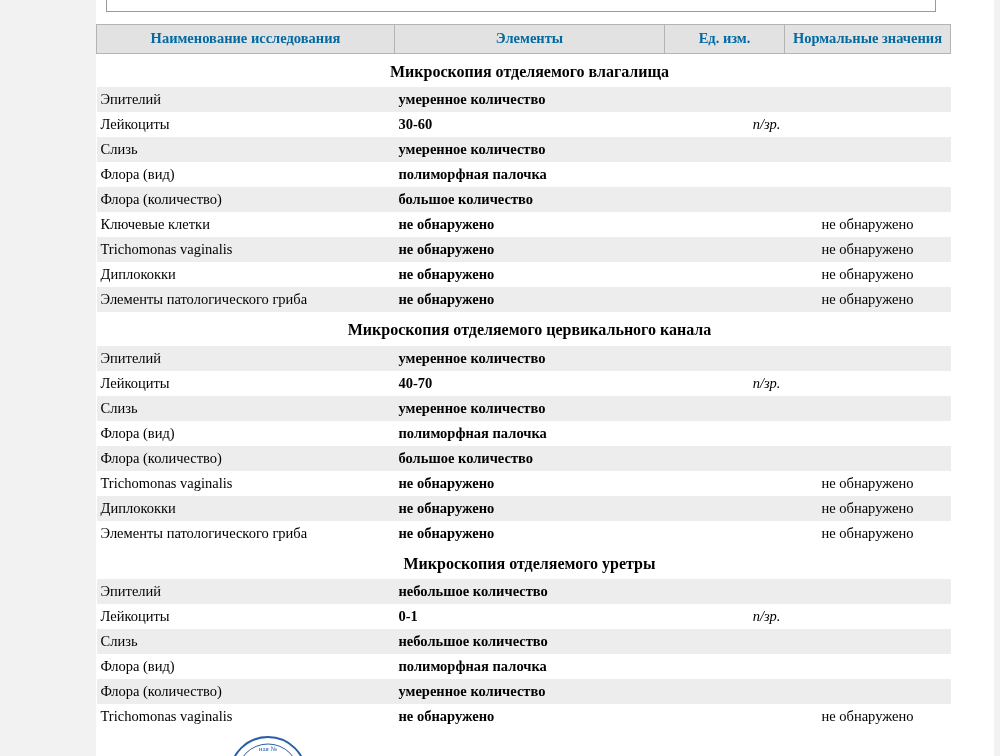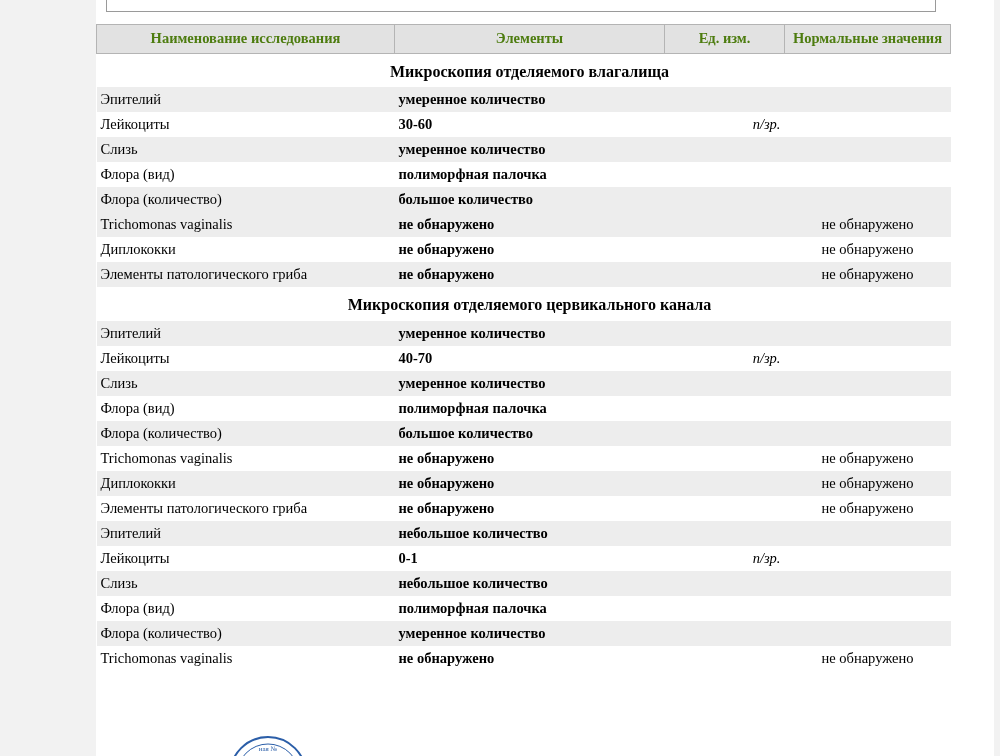--- a/index.html
+++ b/index.html
@@ -60,21 +60,21 @@
     border-collapse: collapse;
     table-layout: fixed;
   }
   table.report th {
     background: #e2e2e2;
     border: 1px solid #b4b4b4;
     font-size: 14.5px;
     font-weight: bold;
     padding: 5px 2px 6px 2px;
     text-align: center;
-    color: #4d7c0f;
+    color: #0369a1;
   }
   table.report td {
     font-size: 14.5px;
     padding: 2px 4px 2px 4px;
     vertical-align: top;
     line-height: 1.45;
   }
   tr.zebra td {
     background: #ededed;
   }
@@ -173,20 +173,26 @@
           <td class="c-result">полиморфная палочка</td>
           <td class="c-unit"></td>
           <td class="c-norm"></td>
         </tr>
         <tr class="zebra">
           <td class="c-name">Флора (количество)</td>
           <td class="c-result">большое количество</td>
           <td class="c-unit"></td>
           <td class="c-norm"></td>
         </tr>
+        <tr>
+          <td class="c-name">Ключевые клетки</td>
+          <td class="c-result">не обнаружено</td>
+          <td class="c-unit"></td>
+          <td class="c-norm">не обнаружено</td>
+        </tr>
         <tr class="zebra">
           <td class="c-name">Trichomonas vaginalis</td>
           <td class="c-result">не обнаружено</td>
           <td class="c-unit"></td>
           <td class="c-norm">не обнаружено</td>
         </tr>
         <tr>
           <td class="c-name">Диплококки</td>
           <td class="c-result">не обнаружено</td>
           <td class="c-unit"></td>
@@ -244,20 +250,23 @@
           <td class="c-unit"></td>
           <td class="c-norm">не обнаружено</td>
         </tr>
         <tr>
           <td class="c-name">Элементы патологического гриба</td>
           <td class="c-result">не обнаружено</td>
           <td class="c-unit"></td>
           <td class="c-norm">не обнаружено</td>
         </tr>
 
+        <tr class="section">
+          <td colspan="4">Микроскопия отделяемого уретры</td>
+        </tr>
         <tr class="zebra">
           <td class="c-name">Эпителий</td>
           <td class="c-result">небольшое количество</td>
           <td class="c-unit"></td>
           <td class="c-norm"></td>
         </tr>
         <tr>
           <td class="c-name">Лейкоциты</td>
           <td class="c-result">0-1</td>
           <td class="c-unit">п/зр.</td>

